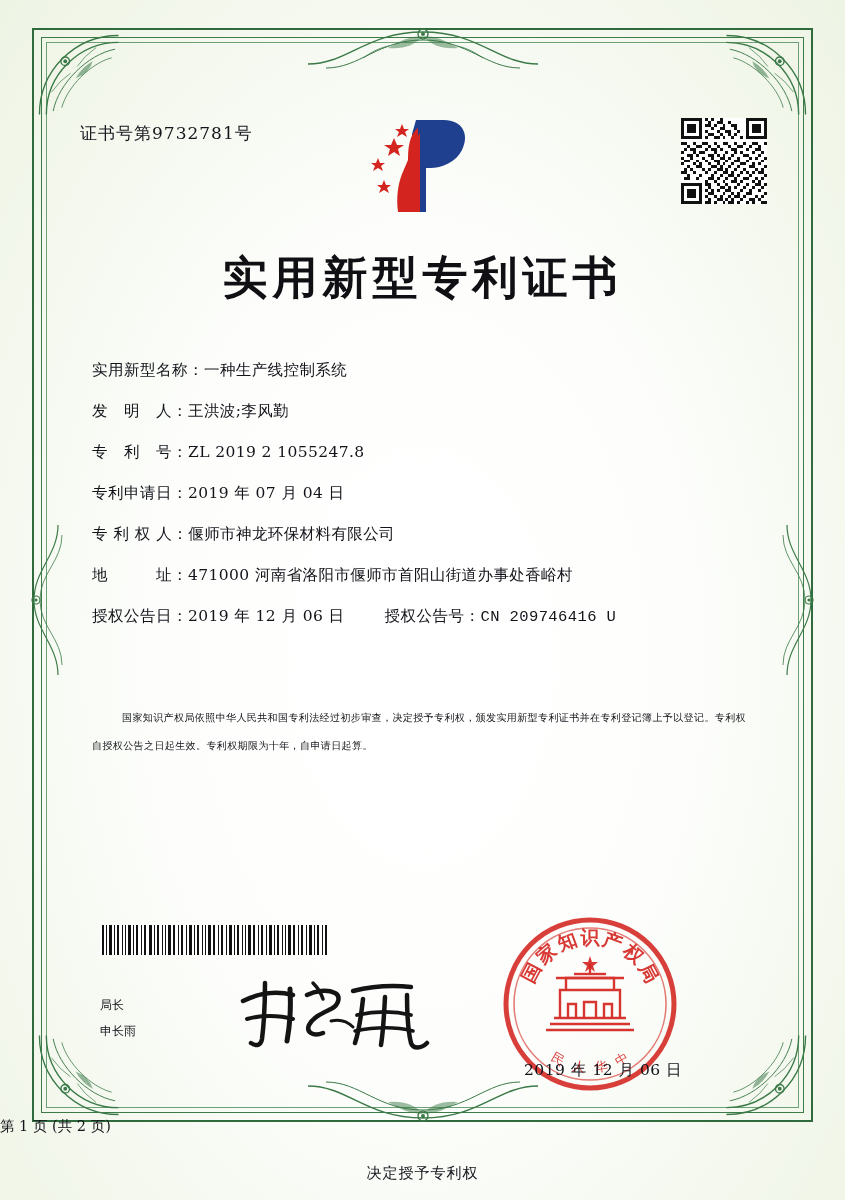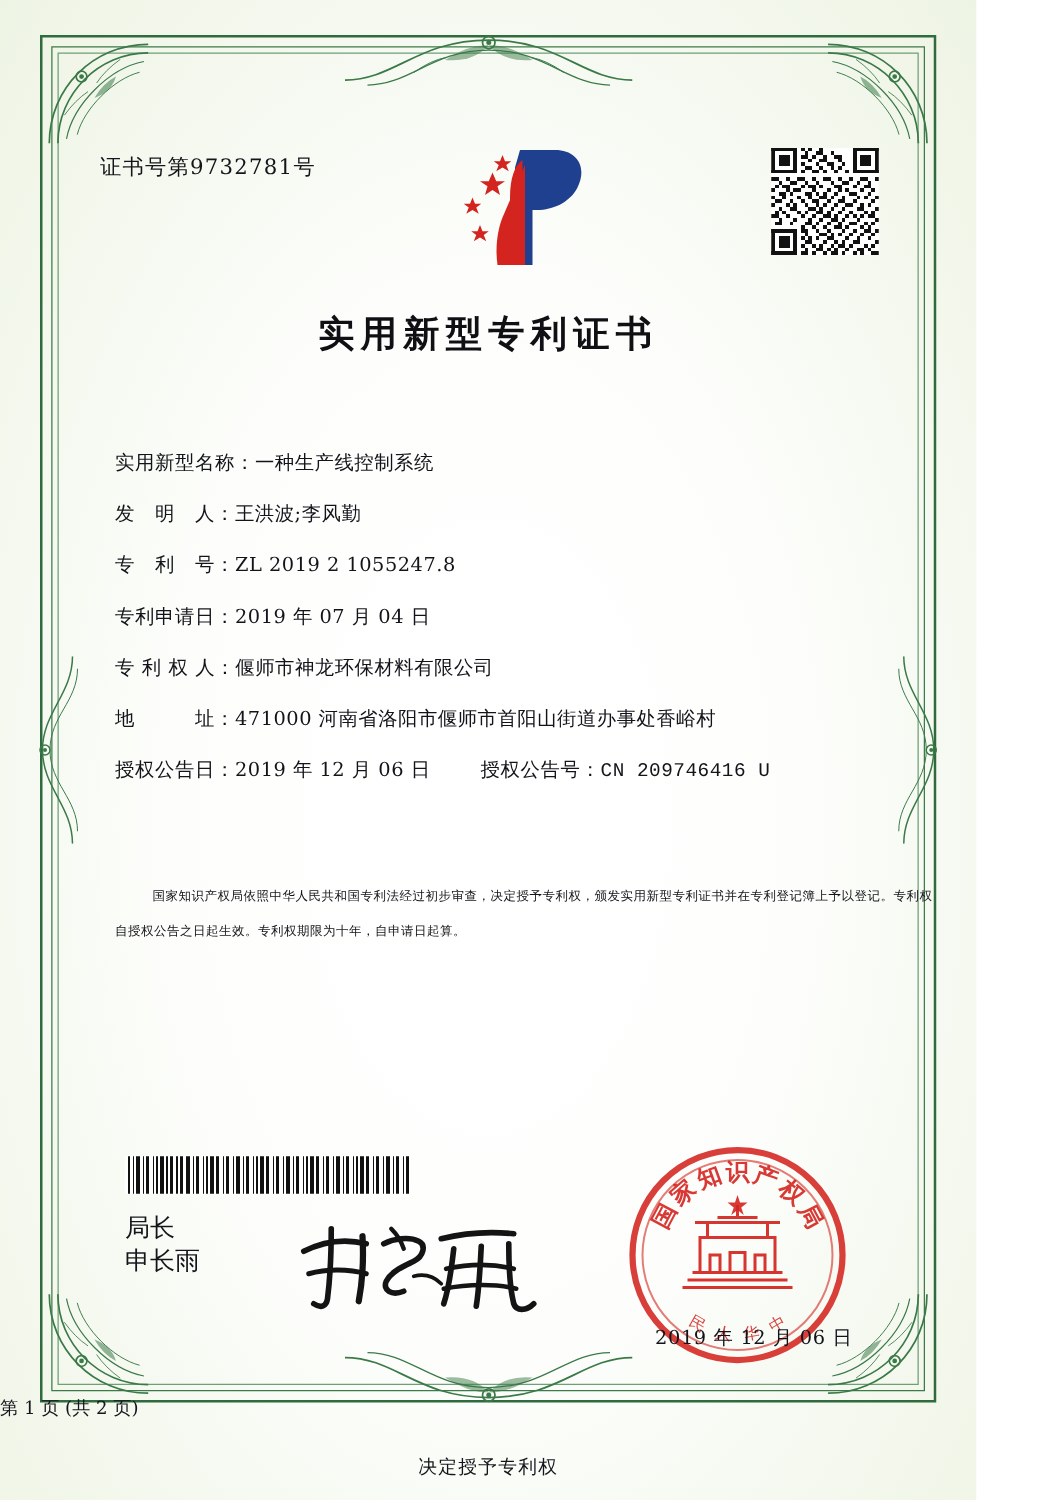--- a/index.html
+++ b/index.html
@@ -10,21 +10,21 @@
     width: 845px;
     height: 1200px;
     background: #ffffff;
     font-family: "Liberation Serif", "DejaVu Serif", serif;
     color: #1a1a1a;
     overflow: hidden;
   }
 
   .page {
     position: relative;
-    width: 781px;
+    width: 845px;
     height: 1200px;
     background:
       radial-gradient(ellipse at 50% 55%, #ffffff 0%, #fdfefc 45%, #f4f8ee 75%, #eef4e4 100%);
   }
 
   
   .border-outer {
     position: absolute;
     left: 32px; top: 28px; right: 32px; bottom: 78px;
     border: 2px solid #2f6b3c;
@@ -112,21 +112,21 @@
     height: 86px;
   }
   .qr svg { width: 100%; height: 100%; display: block; }
 
   .title {
     position: absolute;
     left: 0;
     right: 0;
     top: 248px;
     text-align: center;
-    font-size: 29px;
+    font-size: 45px;
     font-weight: bold;
     letter-spacing: 5px;
     color: #101014;
     font-family: "DejaVu Serif", serif;
   }
 
   
   .fields {
     position: absolute;
     left: 92px;
@@ -184,25 +184,25 @@
     top: 925px;
     width: 228px;
     height: 30px;
   }
   .barcode svg { width: 100%; height: 100%; display: block; }
 
   
   .sig-label {
     position: absolute;
     left: 100px;
-    top: 972px;
-    font-size: 20px;
+    top: 992px;
+    font-size: 12px;
     line-height: 26px;
     color: #14141a;
-    font-family: Liberation Mono, monospace;
+    font-family: Liberation Serif, serif;
   }
   .signature {
     position: absolute;
     left: 235px;
     top: 975px;
     width: 215px;
     height: 78px;
     color: #111;
   }
   .signature svg { width: 100%; height: 100%; display: block; }

